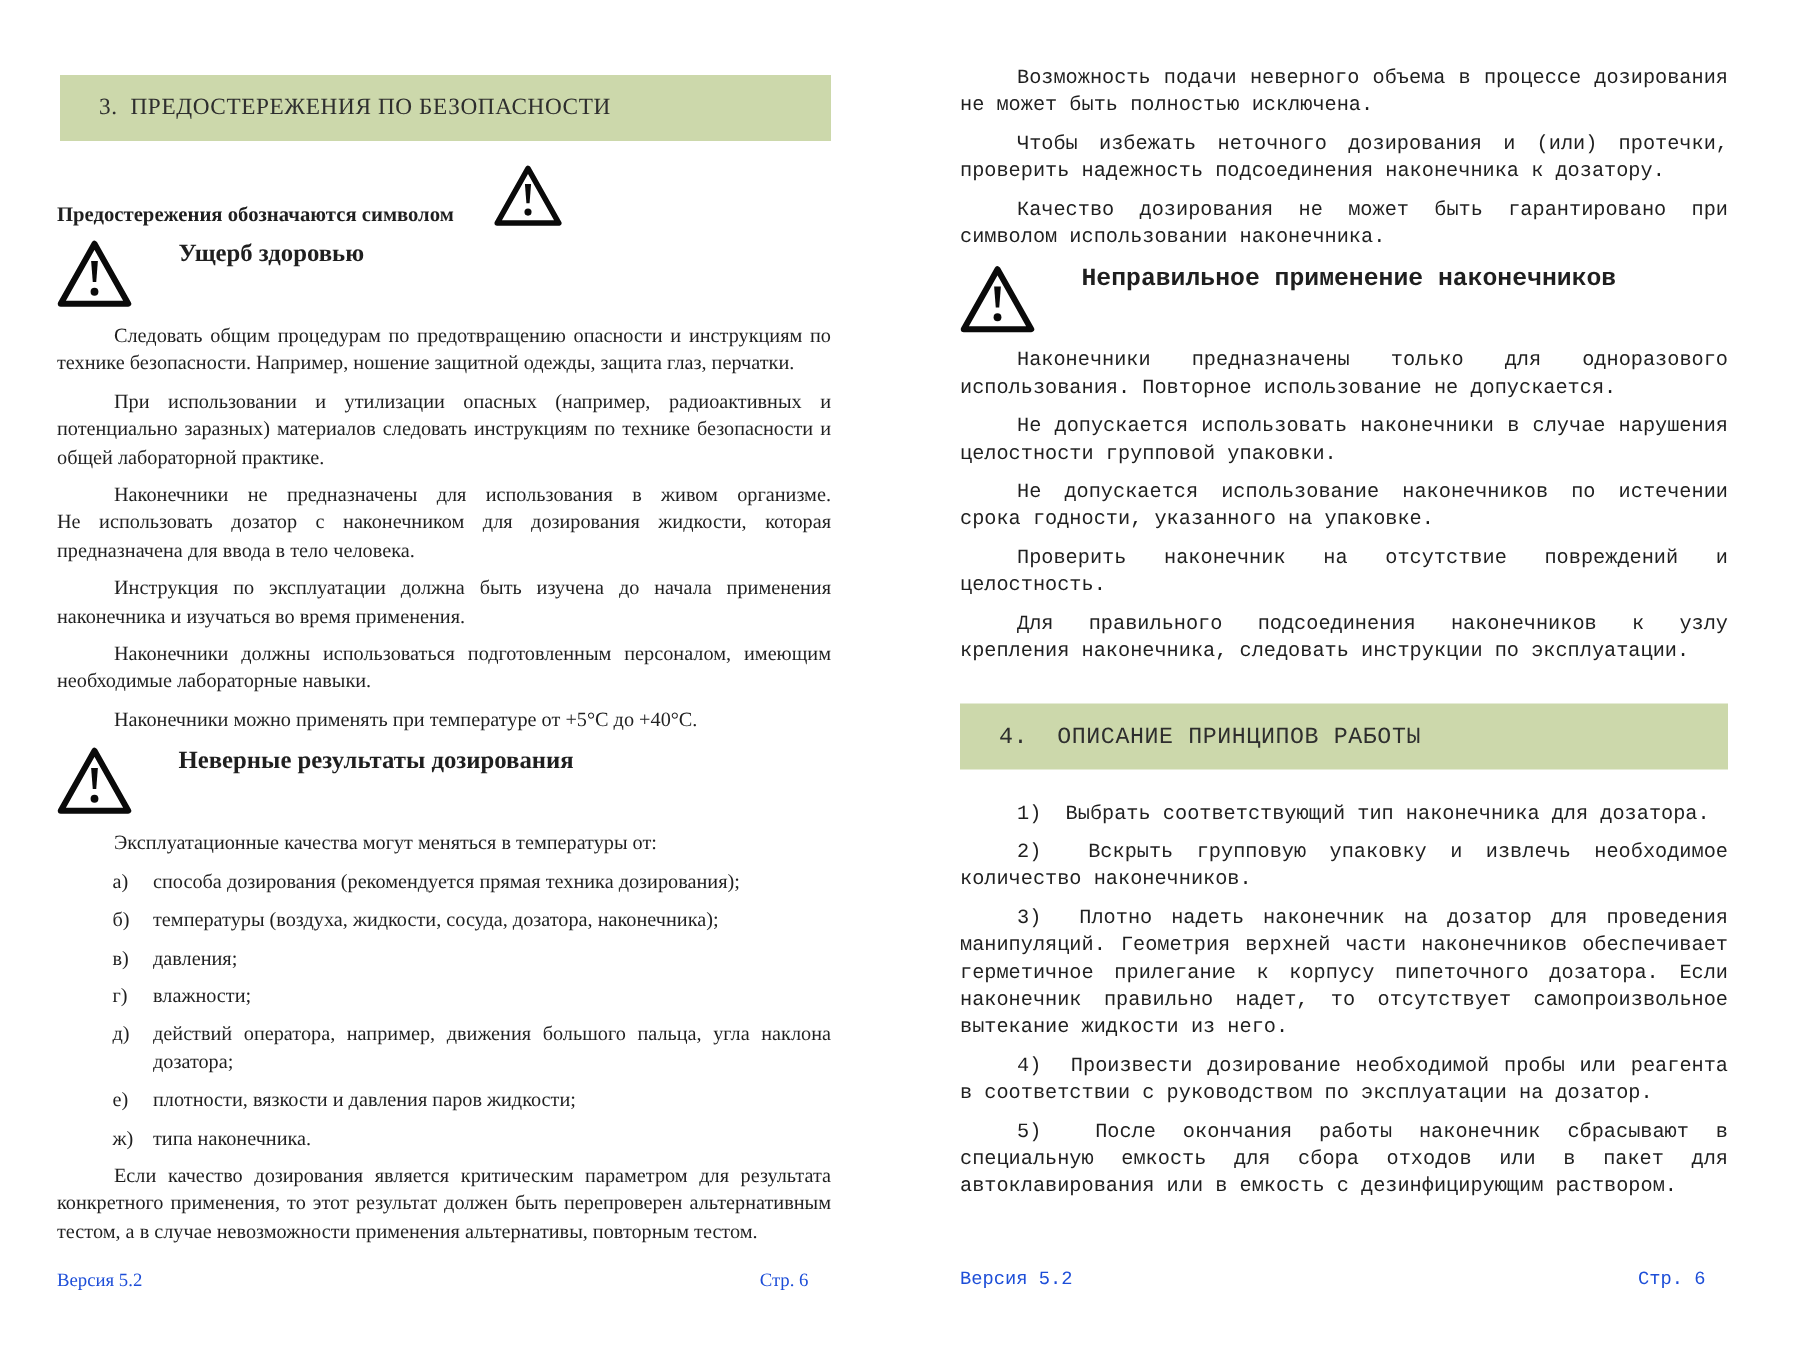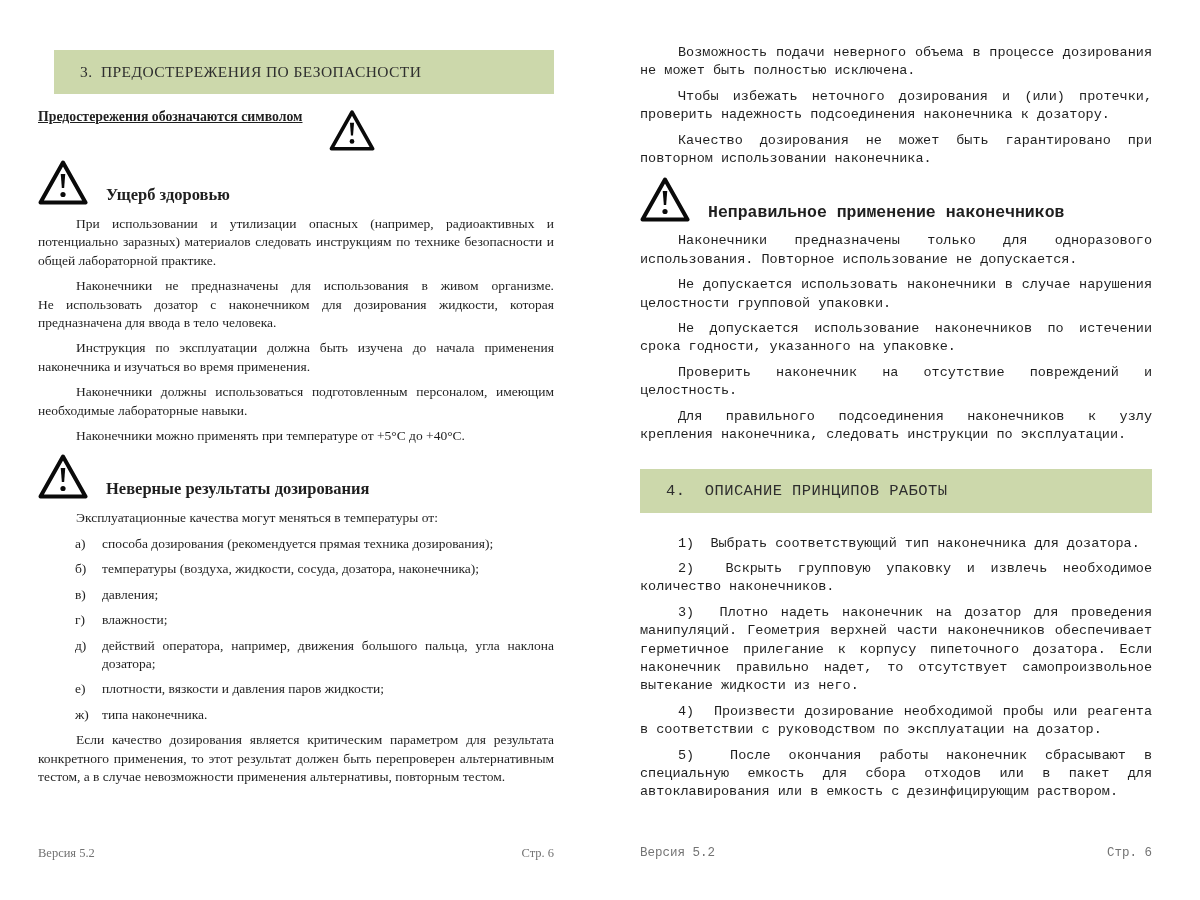--- a/index.html
+++ b/index.html
@@ -9,48 +9,48 @@
     font-family:"Liberation Serif","DejaVu Serif",serif;
   }
   .page{position:absolute;top:0;height:900px;box-sizing:border-box;}
   #page-left{left:38px;width:516px;}
   #page-right{left:640px;width:512px;padding-top:37px;font-family:Liberation Mono, monospace;}
 
   .section-header{
     background:#ccd8ab;height:44px;display:flex;align-items:center;
     padding:0 10px 0 26px;font-size:15.5px;color:#2e2e2e;letter-spacing:.4px;
   }
-  #page-left .section-header{margin-top:50px;margin-left:16px;}
+  #page-left .section-header{margin-top:50px;margin-left:2px;}
   #page-right .section-header{margin-top:24px;margin-bottom:22px;}
 
   .symbol-note{
-    display:flex;align-items:flex-start;gap:26px;
-    margin:15px 0 4px 0;font-weight:bold;font-size:13.8px;text-decoration:underline;
+    display:flex;align-items:flex-end;gap:26px;
+    margin:15px 0 4px 0;font-weight:bold;font-size:13.8px;
   }
   .warning-heading{
-    display:flex;align-items:flex-end;gap:18px;margin:8px 0 10px 0;
+    display:flex;align-items:flex-start;gap:31px;margin:8px 0 10px 0;
   }
   .warning-heading .heading-text{font-weight:bold;font-size:16.5px;}
 
   .para{
     font-size:13.5px;line-height:18.4px;text-align:justify;
     text-indent:38px;margin:7px 0;
   }
 
   .letter-list{margin:4px 0;}
   .letter-item{
     position:relative;padding-left:64px;margin:7px 0;
     font-size:13.5px;line-height:18.4px;text-align:justify;
   }
   .letter-item .marker{position:absolute;left:37px;}
 
   .page-footer{
-    position:absolute;top:846px;left:0;right:0;
+    position:absolute;top:846px;left:0;right:15px;
     display:flex;justify-content:space-between;
-    font-size:12.5px;color:#737373;
+    font-size:12.5px;color:#1d4ed8;
   }
   svg.tri{flex:0 0 auto;display:block;}
 </style>
 </head>
 <body>
 
 <div class="page" id="page-left">
   <div class="page-body">
       <div class="section-header">3.&nbsp; ПРЕДОСТЕРЕЖЕНИЯ ПО БЕЗОПАСНОСТИ</div>
       <div class="symbol-note">
@@ -62,20 +62,21 @@
         </svg>
       </div>
       <div class="warning-heading">
         <svg class="tri" width="50" height="46" viewBox="0 0 100 92">
           <path d="M50 7 L95 87 L5 87 Z" fill="none" stroke="#0a0a0a" stroke-width="8" stroke-linejoin="round"></path>
           <path d="M45.5 30 h9 l-2.2 28 h-4.6 Z" fill="#0a0a0a"></path>
           <circle cx="50" cy="71" r="5.2" fill="#0a0a0a"></circle>
         </svg>
         <span class="heading-text">Ущерб здоровью</span>
       </div>
+      <p class="para">Следовать общим процедурам по предотвращению опасности и инструкциям по технике безопасности. Например, ношение защитной одежды, защита глаз, перчатки.</p>
       <p class="para">При использовании и утилизации опасных (например, радиоактивных и потенциально заразных) материалов следовать инструкциям по технике безопасности и общей лабораторной практике.</p>
       <p class="para">Наконечники не предназначены для использования в живом организме. Не&nbsp;использовать дозатор с наконечником для дозирования жидкости, которая предназначена для ввода в тело человека.</p>
       <p class="para">Инструкция по эксплуатации должна быть изучена до начала применения наконечника и изучаться во время применения.</p>
       <p class="para">Наконечники должны использоваться подготовленным персоналом, имеющим необходимые лабораторные навыки.</p>
       <p class="para">Наконечники можно применять при температуре от +5°С до +40°С.</p>
       <div class="warning-heading">
         <svg class="tri" width="50" height="46" viewBox="0 0 100 92">
           <path d="M50 7 L95 87 L5 87 Z" fill="none" stroke="#0a0a0a" stroke-width="8" stroke-linejoin="round"></path>
           <path d="M45.5 30 h9 l-2.2 28 h-4.6 Z" fill="#0a0a0a"></path>
           <circle cx="50" cy="71" r="5.2" fill="#0a0a0a"></circle>
@@ -97,21 +98,21 @@
   <div class="page-footer">
     <span>Версия 5.2</span>
     <span>Стр. 6</span>
   </div>
 </div>
 
 <div class="page" id="page-right">
   <div class="page-body">
       <p class="para">Возможность подачи неверного объема в процессе дозирования не может быть полностью исключена.</p>
       <p class="para">Чтобы избежать неточного дозирования и (или) протечки, проверить надежность подсоединения наконечника к дозатору.</p>
-      <p class="para">Качество дозирования не может быть гарантировано при повторном использовании наконечника.</p>
+      <p class="para">Качество дозирования не может быть гарантировано при символом использовании наконечника.</p>
       <div class="warning-heading">
         <svg class="tri" width="50" height="46" viewBox="0 0 100 92">
           <path d="M50 7 L95 87 L5 87 Z" fill="none" stroke="#0a0a0a" stroke-width="8" stroke-linejoin="round"></path>
           <path d="M45.5 30 h9 l-2.2 28 h-4.6 Z" fill="#0a0a0a"></path>
           <circle cx="50" cy="71" r="5.2" fill="#0a0a0a"></circle>
         </svg>
         <span class="heading-text">Неправильное применение наконечников</span>
       </div>
       <p class="para">Наконечники предназначены только для одноразового использования. Повторное использование не допускается.</p>
       <p class="para">Не допускается использовать наконечники в случае нарушения целостности групповой упаковки.</p>

